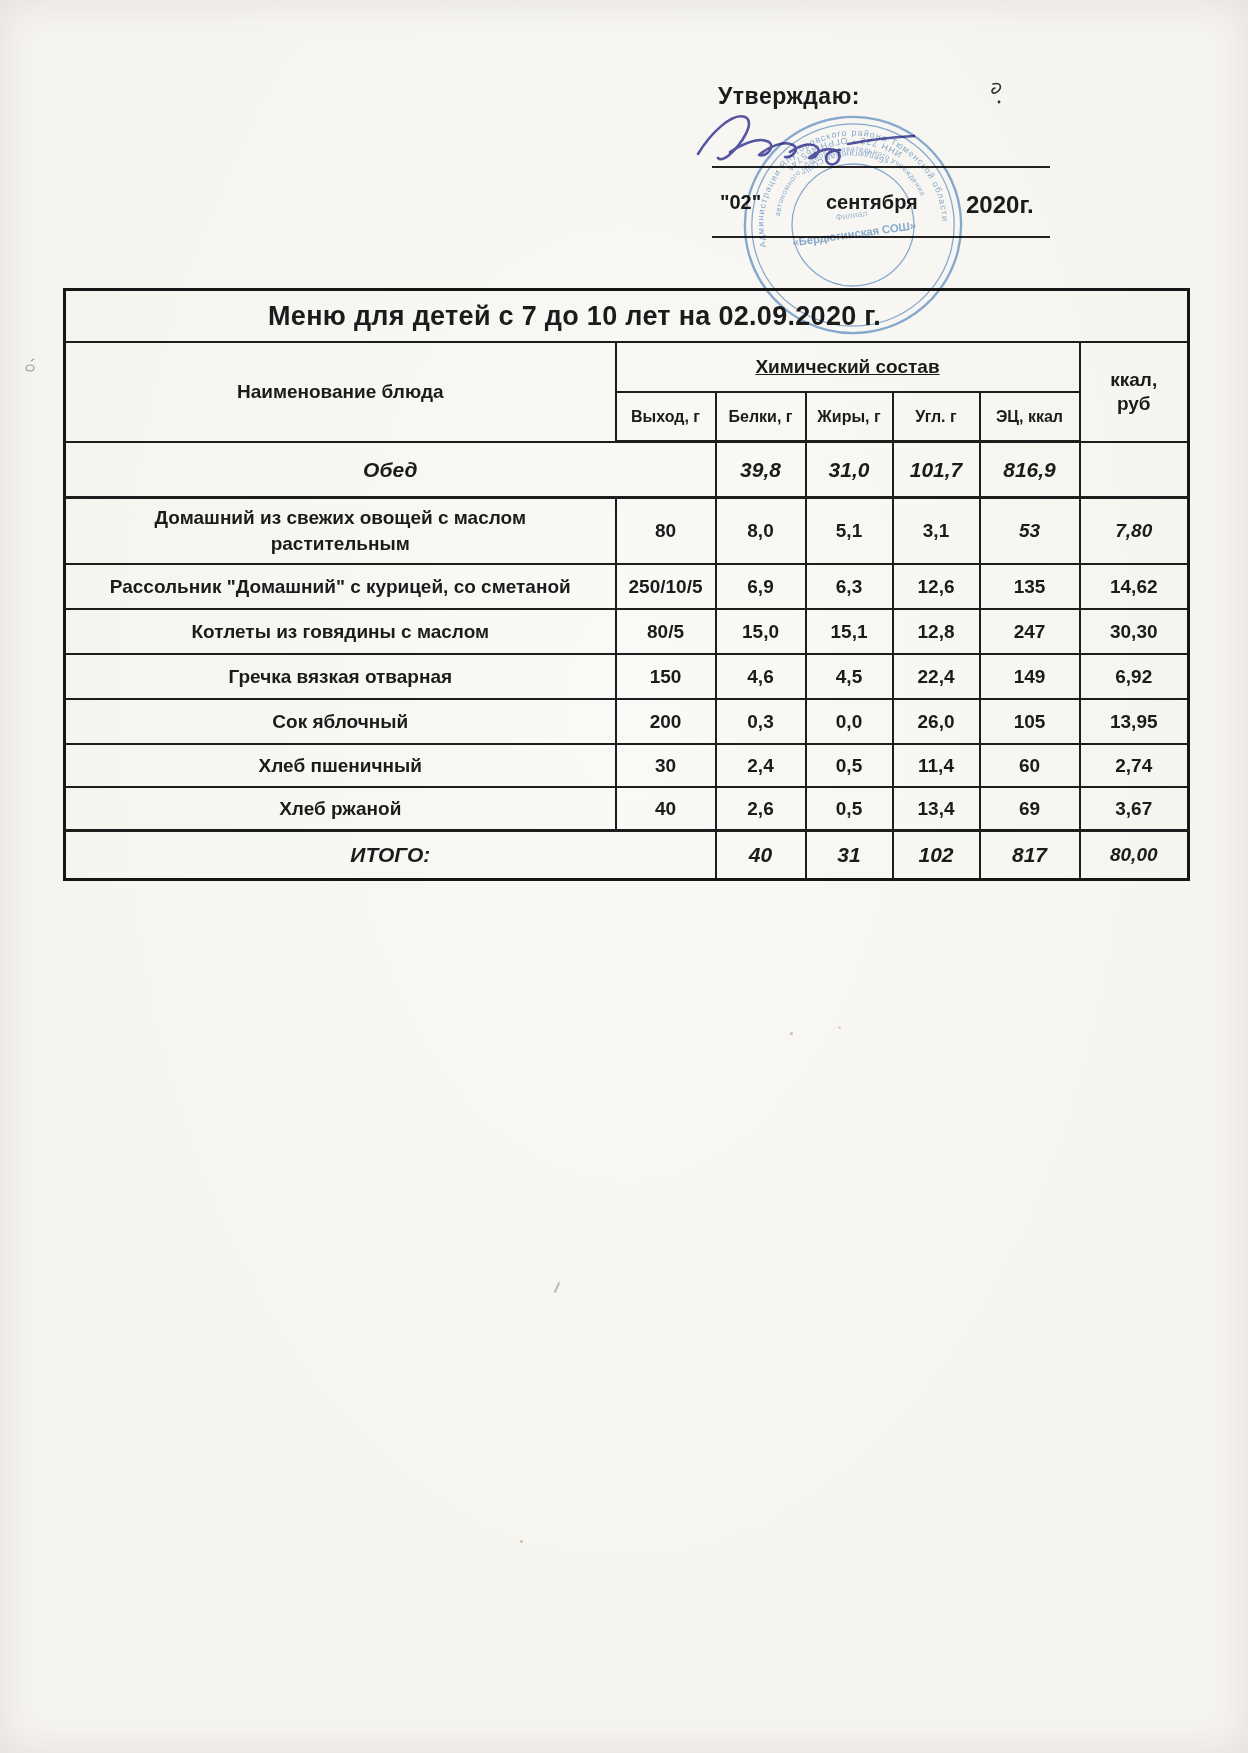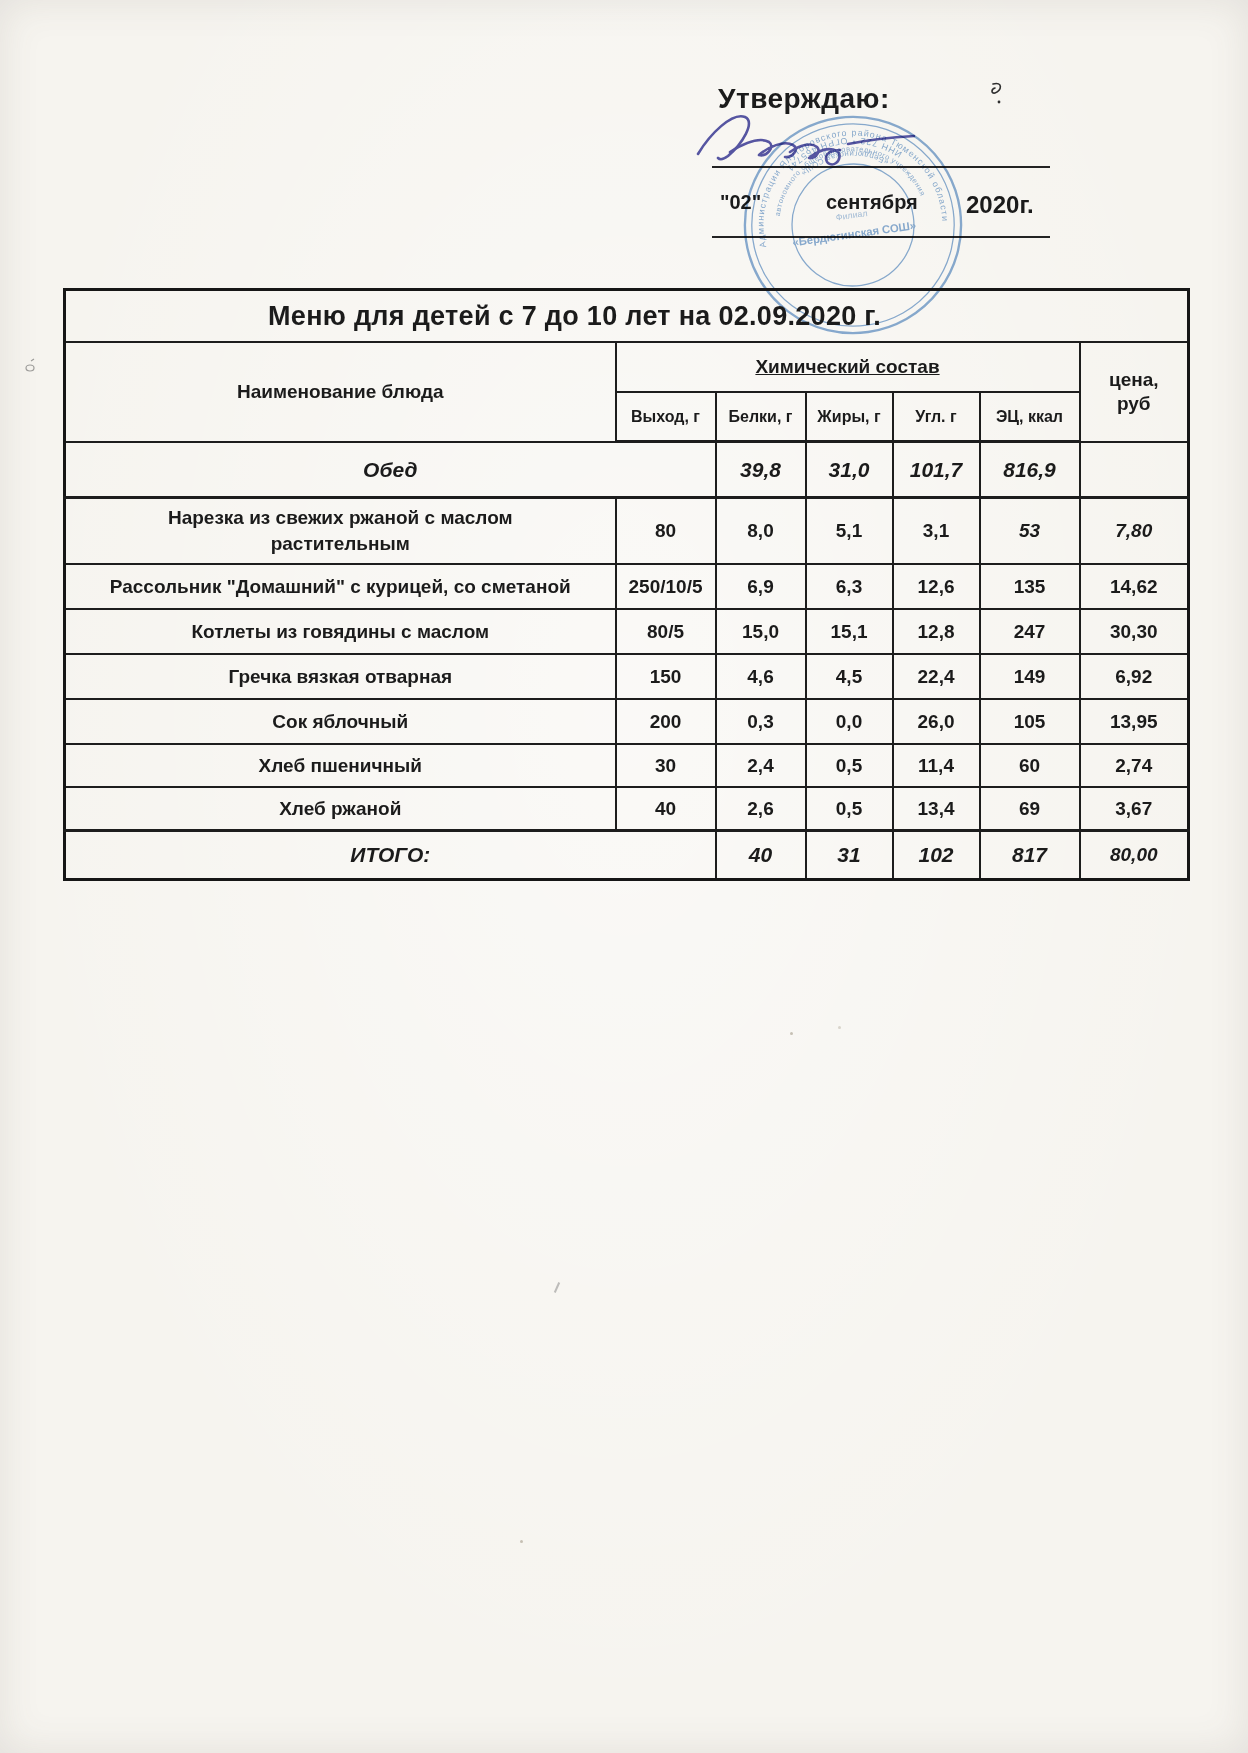--- a/index.html
+++ b/index.html
@@ -11,21 +11,21 @@
   }
   .paper{
     position:absolute;inset:0;
     background:
       radial-gradient(ellipse at 50% 40%, rgba(255,255,255,.5), rgba(0,0,0,0) 70%),
       #f6f4ef;
     box-shadow:inset 0 0 40px rgba(90,85,70,.12);
   }
 
   
-  .approval-label{position:absolute;left:718px;top:83px;font-size:28px;font-weight:bold;letter-spacing:.5px;}
+  .approval-label{position:absolute;left:718px;top:83px;font-size:23px;font-weight:bold;letter-spacing:.5px;}
   .sig-line{position:absolute;height:2px;background:#232323;}
   .line1{left:712px;top:166px;width:338px;}
   .line2{left:712px;top:236px;width:338px;}
   .date-day{position:absolute;left:720px;top:191px;font-size:20px;font-weight:bold;}
   .date-month{position:absolute;left:826px;top:191px;font-size:20px;font-weight:bold;}
   .date-year{position:absolute;left:966px;top:191px;font-size:24px;font-weight:bold;}
 
   .stamp{position:absolute;left:740px;top:112px;width:226px;height:226px;
     opacity:.72;mix-blend-mode:multiply;transform:rotate(-8deg);}
   .signature{position:absolute;left:690px;top:104px;width:228px;height:70px;mix-blend-mode:multiply;}
@@ -128,41 +128,41 @@
         <col style="width:100px">
         <col style="width:109px">
     </colgroup>
     <tbody>
       <tr class="title-row">
         <td colspan="7">Меню для детей с 7 до 10 лет на 02.09.2020 г.</td>
       </tr>
       <tr class="head1">
         <td class="dish-head" rowspan="2">Наименование блюда</td>
         <td class="chem-group" colspan="5">Химический состав</td>
-        <td class="price-head" rowspan="2"><span>цена, руб</span></td>
+        <td class="price-head" rowspan="2"><span>ккал, руб</span></td>
       </tr>
       <tr class="head2">
         <td>Выход, г</td>
         <td>Белки, г</td>
         <td>Жиры, г</td>
         <td>Угл. г</td>
         <td>ЭЦ, ккал</td>
       </tr>
 
       <tr class="section-row">
         <td colspan="2">Обед</td>
         <td>39,8</td>
         <td>31,0</td>
         <td>101,7</td>
         <td>816,9</td>
         <td></td>
       </tr>
 
       <tr class="row-tall">
-        <td class="dish-name no-right"><span class="clamp">Нарезка из свежих ржаной с маслом растительным</span></td>
+        <td class="dish-name no-right"><span class="clamp">Домашний из свежих овощей с маслом растительным</span></td>
         <td class="no-left">80</td>
         <td>8,0</td>
         <td>5,1</td>
         <td>3,1</td>
         <td class="italic">53</td>
         <td class="italic">7,80</td>
       </tr>
       <tr class="row-std">
         <td class="dish-name">Рассольник "Домашний" с курицей, со сметаной</td>
         <td>250/10/5</td>

